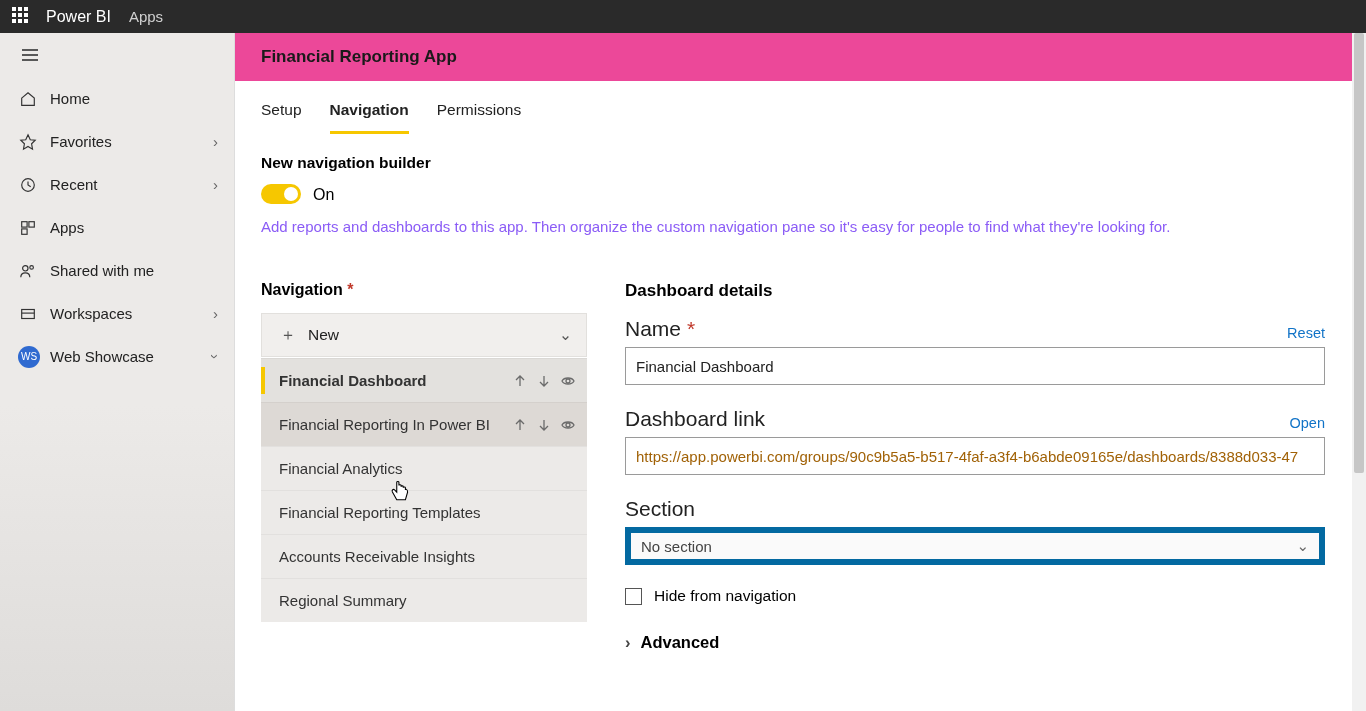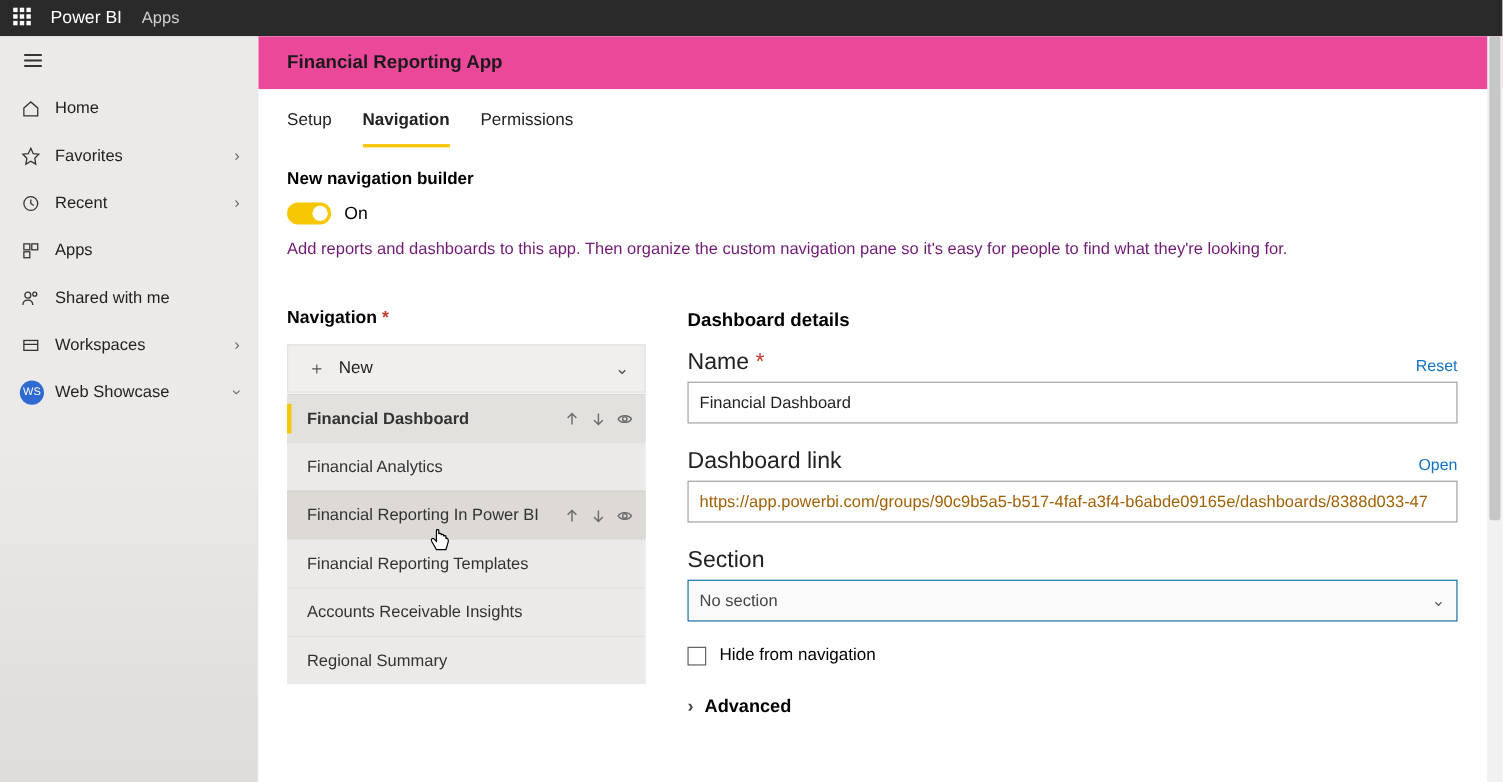--- a/index.html
+++ b/index.html
@@ -32,21 +32,21 @@
 .tab { padding: 12px 0; margin-right: 28px; font-size: 15.5px; color: #222; cursor: pointer;}
 .tab.active { font-weight: 600; border-bottom: 3px solid #f6c700; }
 .content { padding: 18px 26px 0 26px; display: flex; gap: 38px; }
 .leftcol { width: 326px; }
 .rightcol { flex: 1; max-width: 700px;}
 
 .sec-title { font-size: 15.5px; font-weight: 600; margin-bottom: 12px;}
 .toggle-row { display: flex; align-items: flex-end; margin-bottom: 14px;}
 .toggle { width: 40px; height: 20px; border-radius: 10px; background: #f6c700; position: relative; margin-right: 12px; cursor:pointer;}
 .toggle::after { content:""; width: 14px; height: 14px; border-radius: 50%; background:#fff; position:absolute; right:3px; top:3px;}
-.desc { font-size: 15px; color: #701a75; margin-bottom: 28px;}
+.desc { font-size: 15px; color: #8b5cf6; margin-bottom: 28px;}
 
 .navhead { font-size: 16px; font-weight:600; margin-bottom: 14px;}
 .req { color: #c0392b; }
 
 .newbtn { height: 44px; background: #f1efed; border:1px solid #e2e0dd; display:flex; align-items:center; padding: 0 18px; font-size:15.5px; color:#222; cursor:pointer; position:relative; margin-bottom:1px;}
 .newbtn .plus { margin-right: 12px; color:#555; font-size:16px; }
 .newbtn .dd { position:absolute; right: 14px; color:#555;}
 
 .navlist { background: #eceae8; }
 .navitem { height: 44px; display:flex; align-items:center; padding: 0 18px; font-size:15px; color:#333; cursor:pointer; position:relative; border-top:1px solid rgba(0,0,0,0.04);}
@@ -56,21 +56,21 @@
 .navitem .act svg { width:14px; height:14px; stroke:#6b6b6b; stroke-width:1.3; fill:none;}
 .navitem.hover { background:#ddd9d5;}
 
 
 .det-title { font-size:17px; font-weight:600; margin-bottom: 16px;}
 .field { margin-bottom: 22px;}
 .flabel-row { display:flex; justify-content:space-between; align-items:flex-end; margin-bottom:6px;}
 .flabel { font-size:21px; color:#222;}
 .flink { font-size:14.5px; color:#1173c7; cursor:pointer;}
 .tinput { width: 100%; height: 38px; border:1px solid #9a9a9a; padding: 0 10px; font-size:15px; color:#222; background:#fff;}
-.tselect { width:100%; height: 38px; border:1px solid #0369a1; background:#fafafa; display:flex; align-items:center; padding:0 10px; font-size:15px; color:#444; position:relative; cursor:pointer;}
+.tselect { width:100%; height: 38px; border:6px solid #0369a1; background:#fafafa; display:flex; align-items:center; padding:0 10px; font-size:15px; color:#444; position:relative; cursor:pointer;}
 .tselect .dd { position:absolute; right:10px; color:#666;}
 .cbrow { display:flex; align-items:center; font-size:15.5px; margin-top: 10px;}
 .cb { width:17px; height:17px; border:1.5px solid #555; margin-right: 12px; cursor:pointer;}
 .advrow { display:flex; align-items:center; font-size:16.5px; font-weight:600; margin-top:28px; cursor:pointer;}
 .advrow .car { margin-right: 10px; color:#444;}
 
 .cursor-hand { position:absolute; left:377px; top:498px; pointer-events:none; }
 .cursor-hand svg { width:26px; height:26px;}
 
 
@@ -205,37 +205,37 @@
                 </svg>
               <svg viewBox="0 0 14 14">
                   <path d="M7 2 V12 M3 8 L7 12 L11 8"></path>
                 </svg>
               <svg viewBox="0 0 14 14">
                   <path d="M1 7 C3 3 11 3 13 7 C11 11 3 11 1 7 Z"></path>
                   <circle cx="7" cy="7" r="2"></circle>
                 </svg>
             </span>
           </div>
-          <div class="navitem">
-            <span>Financial Analytics</span>
-          </div>
           <div class="navitem hover">
             <span>Financial Reporting In Power BI</span>
             <span class="act">
               <svg viewBox="0 0 14 14">
                   <path d="M7 12 V2 M3 6 L7 2 L11 6"></path>
                 </svg>
               <svg viewBox="0 0 14 14">
                   <path d="M7 2 V12 M3 8 L7 12 L11 8"></path>
                 </svg>
               <svg viewBox="0 0 14 14">
                   <path d="M1 7 C3 3 11 3 13 7 C11 11 3 11 1 7 Z"></path>
                   <circle cx="7" cy="7" r="2"></circle>
                 </svg>
             </span>
+          </div>
+          <div class="navitem">
+            <span>Financial Analytics</span>
           </div>
           <div class="navitem">
             <span>Financial Reporting Templates</span>
           </div>
           <div class="navitem">
             <span>Accounts Receivable Insights</span>
           </div>
           <div class="navitem">
             <span>Regional Summary</span>
           </div>

